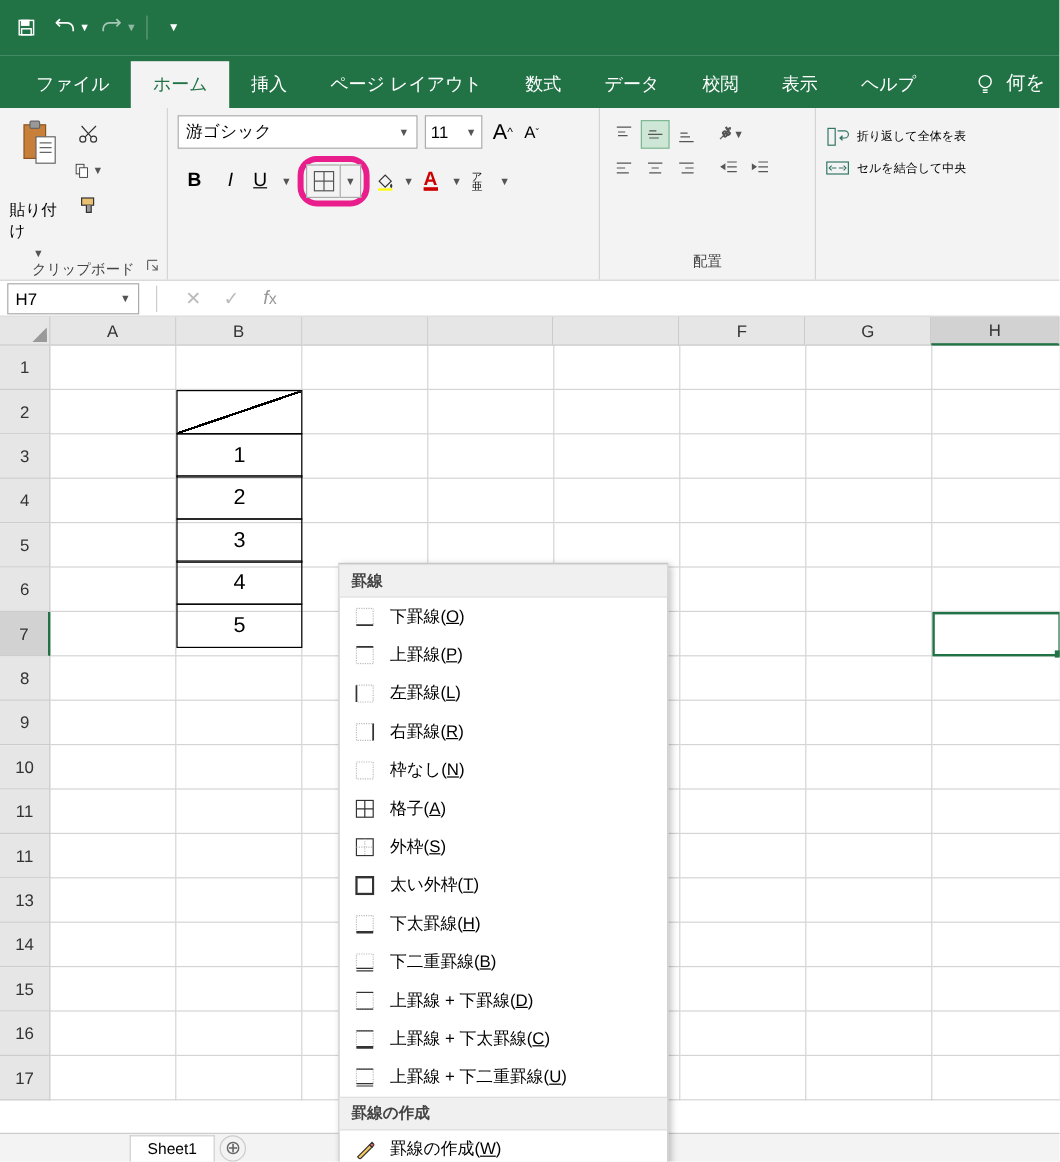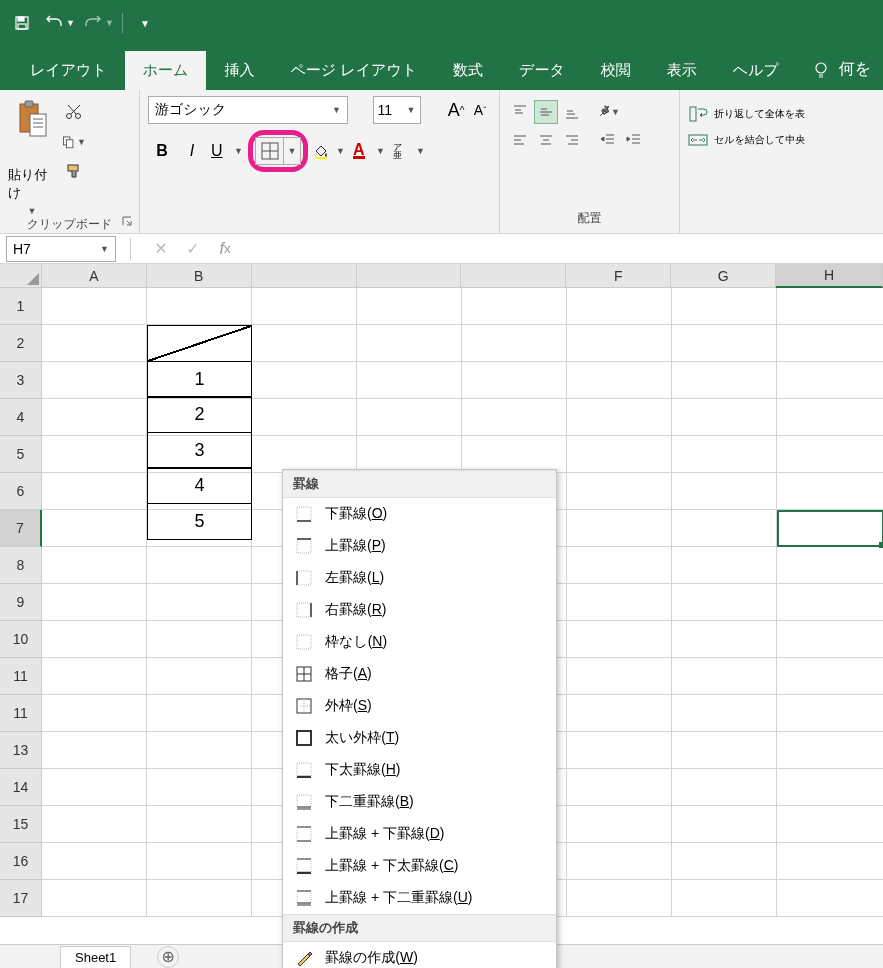--- a/index.html
+++ b/index.html
@@ -26,21 +26,21 @@
     .group-body { display: flex; gap: 6px; flex: 1; }
 
     
     .paste-big { width: 48px; display: flex; flex-direction: column; align-items: center; gap: 4px; padding-top: 4px; }
     .paste-big svg { width: 32px; height: 38px; }
     .paste-label { font-size: 13px; margin-top: 24px; }
     .clip-side { display: flex; flex-direction: column; gap: 6px; padding-top: 4px; }
     .clip-side .sm { width: 24px; height: 24px; display: flex; align-items: center; justify-content: center; }
 
     
-    .font-top { display: flex; gap: 6px; align-items: center; margin-bottom: 6px; justify-content: space-between; }
+    .font-top { display: flex; gap: 6px; align-items: center; margin-bottom: 6px; }
     .font-name { width: 200px; height: 28px; border: 1px solid #ababab; background: #fff; font-size: 14px; padding: 0 6px; display: flex; align-items: center; justify-content: space-between; }
     .font-size { width: 48px; height: 28px; border: 1px solid #ababab; background: #fff; font-size: 14px; padding: 0 4px; display: flex; align-items: center; justify-content: space-between; }
     .grow-shrink { display: flex; gap: 2px; }
     .grow-shrink .btn { width: 22px; height: 28px; display: flex; align-items: center; justify-content: center; }
     .font-bottom { display: flex; gap: 2px; align-items: center; }
     .fb { width: 28px; height: 28px; display: flex; align-items: center; justify-content: center; font-size: 16px; cursor: pointer; border: 1px solid transparent; }
     .fb.split { width: 38px; justify-content: space-between; padding: 0 2px; }
     .dd-arrow { font-size: 9px; color: #555; }
 
     
@@ -94,21 +94,21 @@
     .sel-cell { position: absolute; width: 105px; height: 37px; border: 2px solid #217346; pointer-events: none; }
     .sel-cell::after { content: ''; position: absolute; right: -3px; bottom: -3px; width: 6px; height: 6px; background: #217346; }
 
     
     .dropdown { position: absolute; left: 282px; top: 205px; width: 275px; background: #fff; border: 1px solid #c6c6c6; box-shadow: 2px 2px 6px rgba(0,0,0,0.25); z-index: 100; padding-bottom: 4px; }
     .dd-header { font-size: 13px; font-weight: bold; background: #f0f0f0; padding: 4px 10px; color: #444; border-top: 1px solid #e0e0e0; border-bottom: 1px solid #e0e0e0; }
     .dd-item { display: flex; align-items: center; gap: 12px; padding: 7px 12px; font-size: 14px; cursor: pointer; }
     .dd-icon { width: 18px; height: 18px; display: flex; align-items: center; justify-content: center; flex-shrink: 0; }
 
     
-    .sheet-tabs { position: absolute; bottom: 0; left: 0; right: 0; height: 24px; background: #f3f3f3; border-top: 1px solid #ccc; display: flex; align-items: center; padding-left: 60px; gap: 26px; }
+    .sheet-tabs { position: absolute; bottom: 0; left: 0; right: 0; height: 24px; background: #f3f3f3; border-top: 1px solid #ccc; display: flex; align-items: center; padding-left: 108px; gap: 4px; }
     .sheet-tab { padding: 3px 14px; background: #fff; border: 1px solid #ccc; border-bottom: none; font-size: 13px; }
     .new-sheet { width: 22px; height: 22px; border: 1px solid #ccc; border-radius: 50%; display: flex; align-items: center; justify-content: center; color: #666; }
 
     .u { text-decoration: underline; }
   </style>
 </head>
 <body>
 
 <div class="titlebar">
   <div class="qat-btn">
@@ -132,21 +132,21 @@
       </svg>
   </div>
   <span style="color:rgba(255,255,255,.5);font-size:9px;margin-left:-6px">▼</span>
   <div class="qat-sep"></div>
   <div class="qat-btn">
       <span style="color:#fff;font-size:10px">▼</span>
     </div>
 </div>
 
 <div class="tabrow">
-  <div class="tab">レイアウト</div>
+  <div class="tab">ファイル</div>
   <div class="tab active">ホーム</div>
   <div class="tab">挿入</div>
   <div class="tab">ページ レイアウト</div>
   <div class="tab">数式</div>
   <div class="tab">データ</div>
   <div class="tab">校閲</div>
   <div class="tab">表示</div>
   <div class="tab">ヘルプ</div>
   <div class="tell-me">
     <svg viewBox="0 0 20 20" fill="none" stroke="#fff" stroke-width="1.2">

